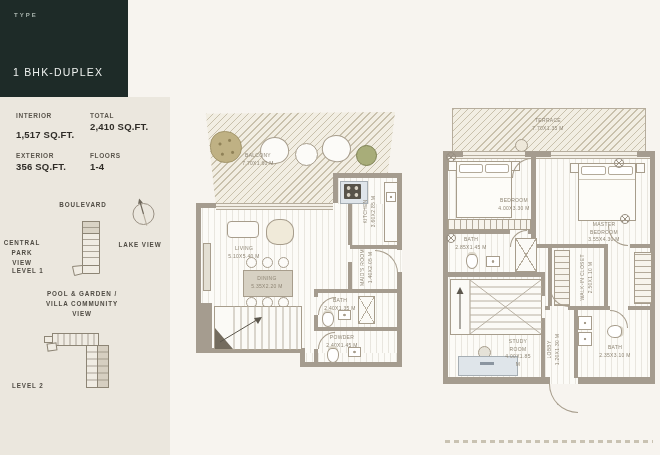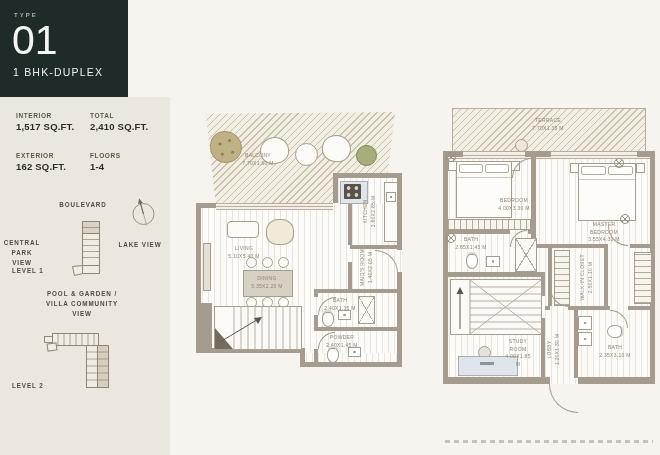--- a/index.html
+++ b/index.html
@@ -58,32 +58,31 @@
                         radial-gradient(circle at 38% 74%,#8f8157 0 1px,transparent 2px);}
   .dashes{position:absolute;height:3px;background-image:repeating-linear-gradient(90deg,#c9c2b2 0 5px,transparent 5px 9px);}
 </style>
 </head>
 <body>
 
 <div class="page">
 
   <div class="type-card">
     <div class="type-label">TYPE</div>
-    <div class="type-number">01</div>
     <div class="type-name">1 BHK-DUPLEX</div>
   </div>
 
   <div class="panel"></div>
 
   <div class="stat-l" style="left:16px;top:112px;">INTERIOR</div>
-  <div class="stat-v" style="left:16px;top:121px;">1,517 SQ.FT.</div>
+  <div class="stat-v" style="left:16px;top:129px;">1,517 SQ.FT.</div>
   <div class="stat-l" style="left:90px;top:112px;">TOTAL</div>
   <div class="stat-v" style="left:90px;top:121px;">2,410 SQ.FT.</div>
   <div class="stat-l" style="left:16px;top:152px;">EXTERIOR</div>
-  <div class="stat-v" style="left:16px;top:161px;">162 SQ.FT.</div>
+  <div class="stat-v" style="left:16px;top:161px;">356 SQ.FT.</div>
   <div class="stat-l" style="left:90px;top:152px;">FLOORS</div>
   <div class="stat-v" style="left:90px;top:161px;">1-4</div>
 
   <div class="side-note" style="left:43px;top:200px;width:80px;">BOULEVARD</div>
 
   <svg class="abs" style="left:130px;top:196px;" width="27" height="32" viewBox="0 0 27 32">
     <circle cx="13.5" cy="18" r="10.5" fill="none" stroke="#9a9184" stroke-width="1"></circle>
     <g transform="rotate(-16 13.5 18)">
       <line x1="13.5" y1="4" x2="13.5" y2="18" stroke="#6f685c" stroke-width="1.2"></line>
       <line x1="13.5" y1="18" x2="13.5" y2="30" stroke="#b5ac9c" stroke-width="1"></line>

